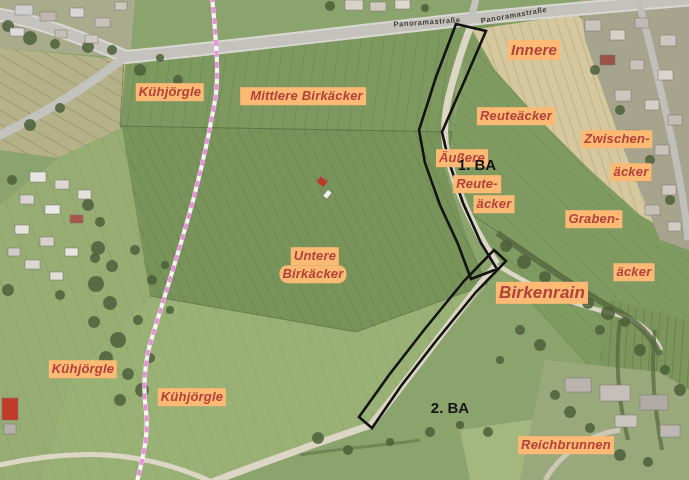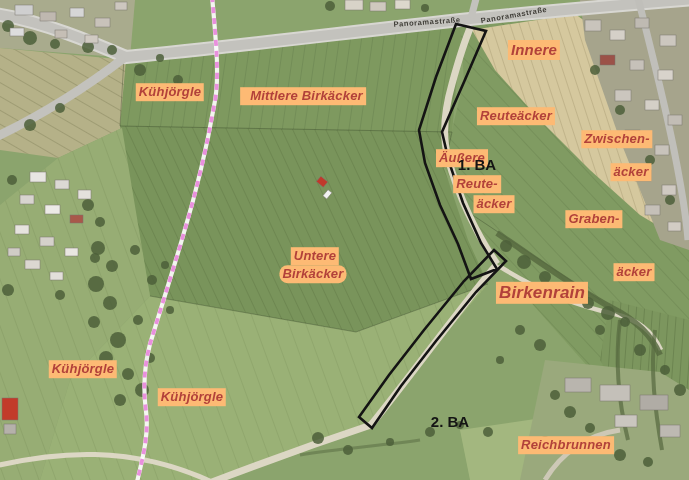--- a/index.html
+++ b/index.html
@@ -35,21 +35,21 @@
   .l-rea{left:494px;top:204px;}
   .l-gr {left:594px;top:219px;}
   .l-ga {left:634px;top:272px;}
   .l-br {left:542px;top:293px;font-size:17px;}
   .l-un {left:315px;top:256px;}
   .l-ub {left:313px;top:274px;border-radius:8px;}
   .l-fu {left:83px;top:369px;}
   .l-ks {left:192px;top:397px;}
   .l-rb {left:566px;top:445px;}
   .l-ba1{left:477px;top:120px;}
-  .l-ba2{left:450px;top:377px;}
+  .l-ba2{left:450px;top:363px;}
   .l-st1{left:427px;top:22px;transform:translate(-50%,-50%) rotate(-4deg);}
   .l-st2{left:514px;top:15px;transform:translate(-50%,-50%) rotate(-10deg);}
 </style>
 </head>
 <body>
 
 <div id="stage">
 
   <svg id="map-svg" width="689" height="480" viewBox="0 0 689 480">
     <defs>

